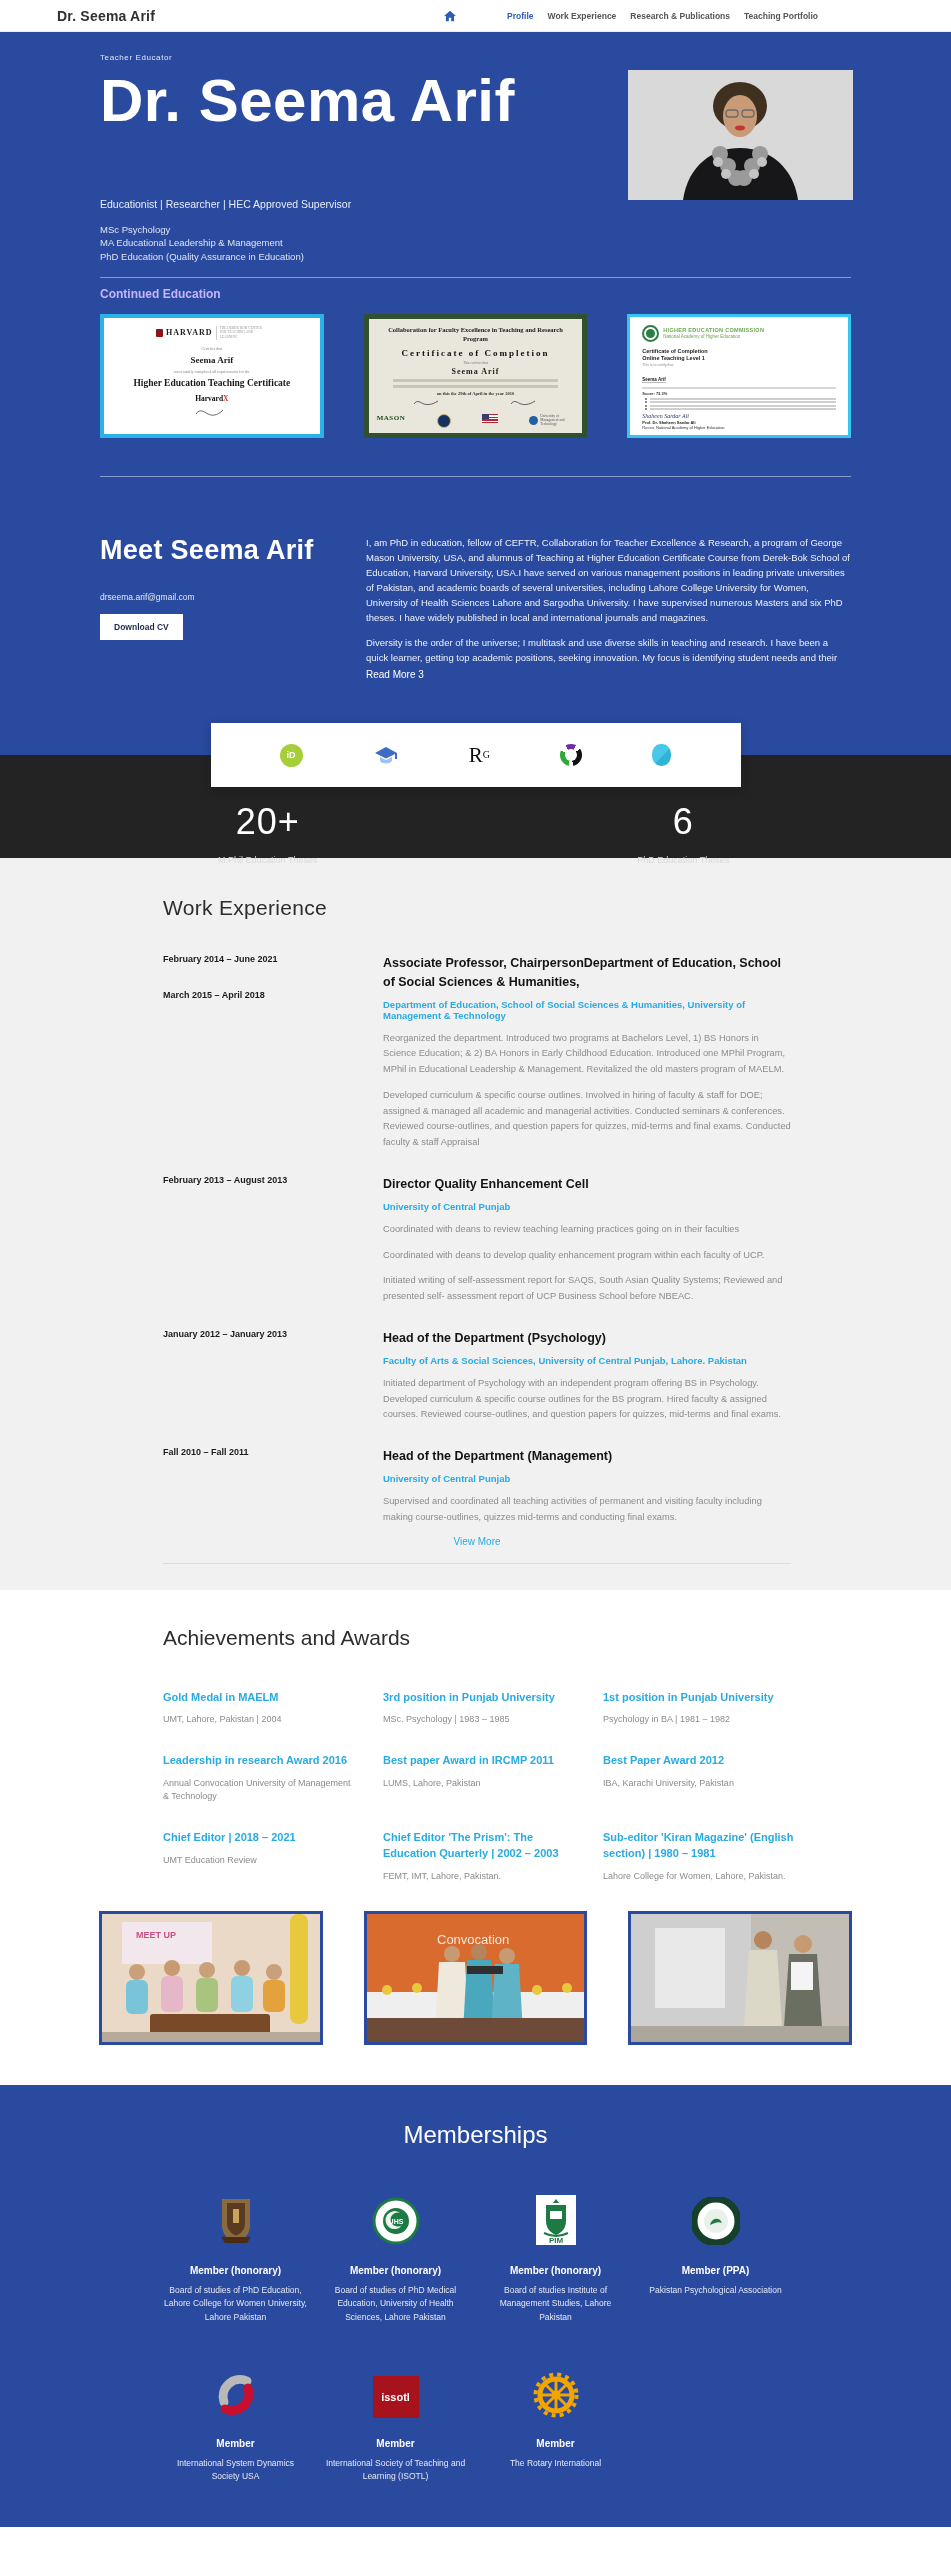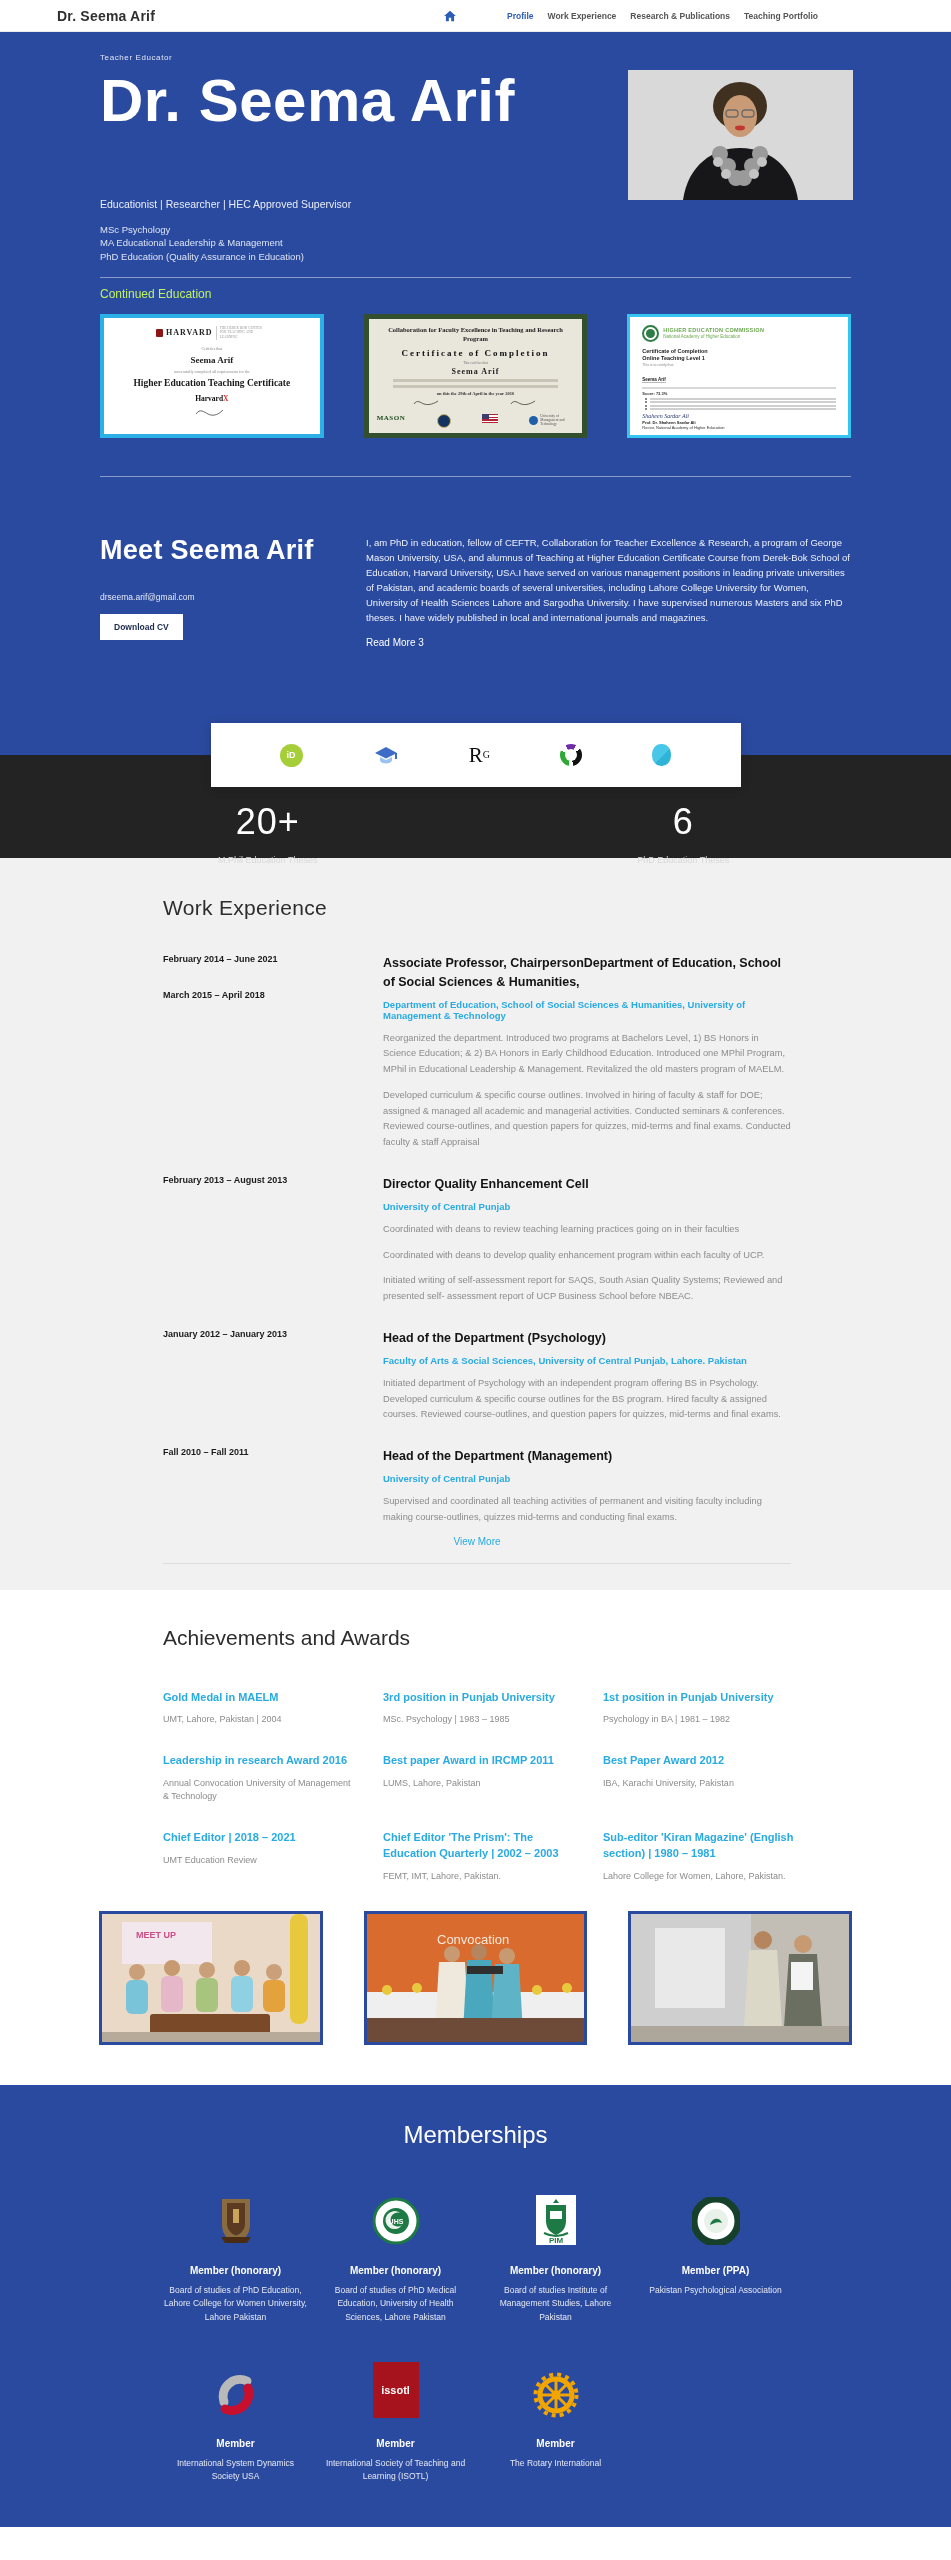--- a/index.html
+++ b/index.html
@@ -13,21 +13,21 @@
   .nav a{font-size:8.5px;color:#555;text-decoration:none;font-weight:700;}
   .nav a.active{color:#2b5cb8;}
   
   .hero{height:723px;background:#2a4a9f;position:relative;padding:0 100px;box-sizing:border-box;color:#fff;}
   .eyebrow{padding-top:21px;font-size:8px;color:#dfe6f5;letter-spacing:.6px;}
   .hero-title{margin-top:6px;font-size:60px;line-height:1.1;font-weight:700;color:#fff;letter-spacing:.5px;width:520px;}
   .hero-photo{position:absolute;top:38px;right:98px;width:225px;height:130px;background:#d9d9d9;overflow:hidden;}
   .tagline{margin-top:64px;font-size:10.5px;color:#e8edf8;}
   .degrees{margin-top:13px;font-size:9.5px;line-height:1.4;color:#dce4f4;}
   .hr-w{border:none;border-top:1px solid rgba(255,255,255,.45);margin:14px 0 0 0;}
-  .ce-h{margin-top:9px;font-size:12px;font-weight:400;color:#bef264;}
+  .ce-h{margin-top:9px;font-size:12px;font-weight:700;color:#c4b5fd;}
   .cert-grid{margin-top:13px;display:flex;gap:40px;}
   .cert{width:225px;height:124px;background:#fff;box-sizing:border-box;overflow:hidden;cursor:pointer;color:#333;}
   .cert1{border:4px solid #2bb0e8;padding:8px 12px;text-align:center;font-family:"Liberation Serif",serif;}
   .c1-head{display:flex;align-items:center;justify-content:center;gap:3px;}
   .c1-crest{width:7px;height:8px;background:#8c1515;display:inline-block;border-radius:1px;}
   .c1-brand{font-size:8px;font-weight:700;letter-spacing:1px;color:#222;}
   .c1-headsub{font-size:3.5px;color:#999;text-align:left;border-left:1px solid #ccc;padding-left:3px;line-height:1.3;width:48px;}
   .c1-certifies{margin-top:6px;font-size:4px;color:#888;}
   .c1-name{margin-top:4px;font-size:9px;font-weight:700;color:#222;}
   .c1-line{margin-top:4px;font-size:4px;color:#888;}
@@ -115,21 +115,21 @@
   .photo{width:222px;height:128px;border:3px solid #2a4a9f;box-sizing:content-box;cursor:pointer;overflow:hidden;}
   
   .members{background:#2a4a9f;padding:36px 0 44px;color:#fff;}
   .mem-h{text-align:center;font-size:24px;font-weight:500;}
   .mem-grid{display:grid;grid-template-columns:repeat(4,160px);justify-content:center;column-gap:0;margin-top:44px;}
   .mem{text-align:center;padding:0 8px;}
   .mem-logo{height:52px;display:flex;align-items:flex-end;justify-content:center;}
   .mem-role{margin-top:20px;font-size:10px;font-weight:700;}
   .mem-org{margin-top:8px;font-size:8.5px;line-height:1.55;color:rgba(255,255,255,.88);}
   .mem-row2{margin-top:42px;}
-  .issotl{width:46px;height:56px;background:#a6131c;color:#fff;font-weight:700;font-size:11px;display:flex;align-items:center;justify-content:center;}
+  .issotl{width:46px;height:42px;background:#a6131c;color:#fff;font-weight:700;font-size:11px;display:flex;align-items:center;justify-content:center;}
   
   .contact{background:#fff;padding:44px 0 40px;}
 </style>
 </head>
 <body>
 
 <div class="page">
 
   <div class="hdr">
     <div class="hdr-title">Dr. Seema Arif</div>
@@ -260,20 +260,21 @@
     <hr class="hr-w" style="margin-top:38px;">
 
     <div class="meet">
       <div class="meet-left">
         <div class="meet-h">Meet Seema Arif</div>
         <div class="meet-email">drseema.arif@gmail.com</div>
         <button class="cv-btn">Download CV</button>
       </div>
       <div class="bio">
         <p>I, am PhD in education, fellow of CEFTR, Collaboration for Teacher Excellence &amp; Research, a program of George Mason University, USA, and alumnus of Teaching at Higher Education Certificate Course from Derek-Bok School of Education, Harvard University, USA.I have served  on various management positions in leading private universities of Pakistan, and academic boards of several universities, including Lahore College University for Women, University of Health Sciences Lahore and Sargodha University. I have supervised numerous Masters and six PhD theses. I have widely published in local and international journals and magazines.</p>
+        <p style="margin-bottom:2px;">Diversity is the order of the universe; I multitask and use diverse skills in teaching and research. I have been a quick learner, getting top academic positions, seeking innovation. My focus is identifying student needs and their</p>
         <span class="read-more"><span>Read More</span> <span>3</span></span>
       </div>
     </div>
   </div>
 
   <div class="stats">
     <div class="profiles-card">
       <span class="plogo orcid">iD</span>
       <span class="plogo">
         <svg width="26" height="24" viewBox="0 0 24 24">

